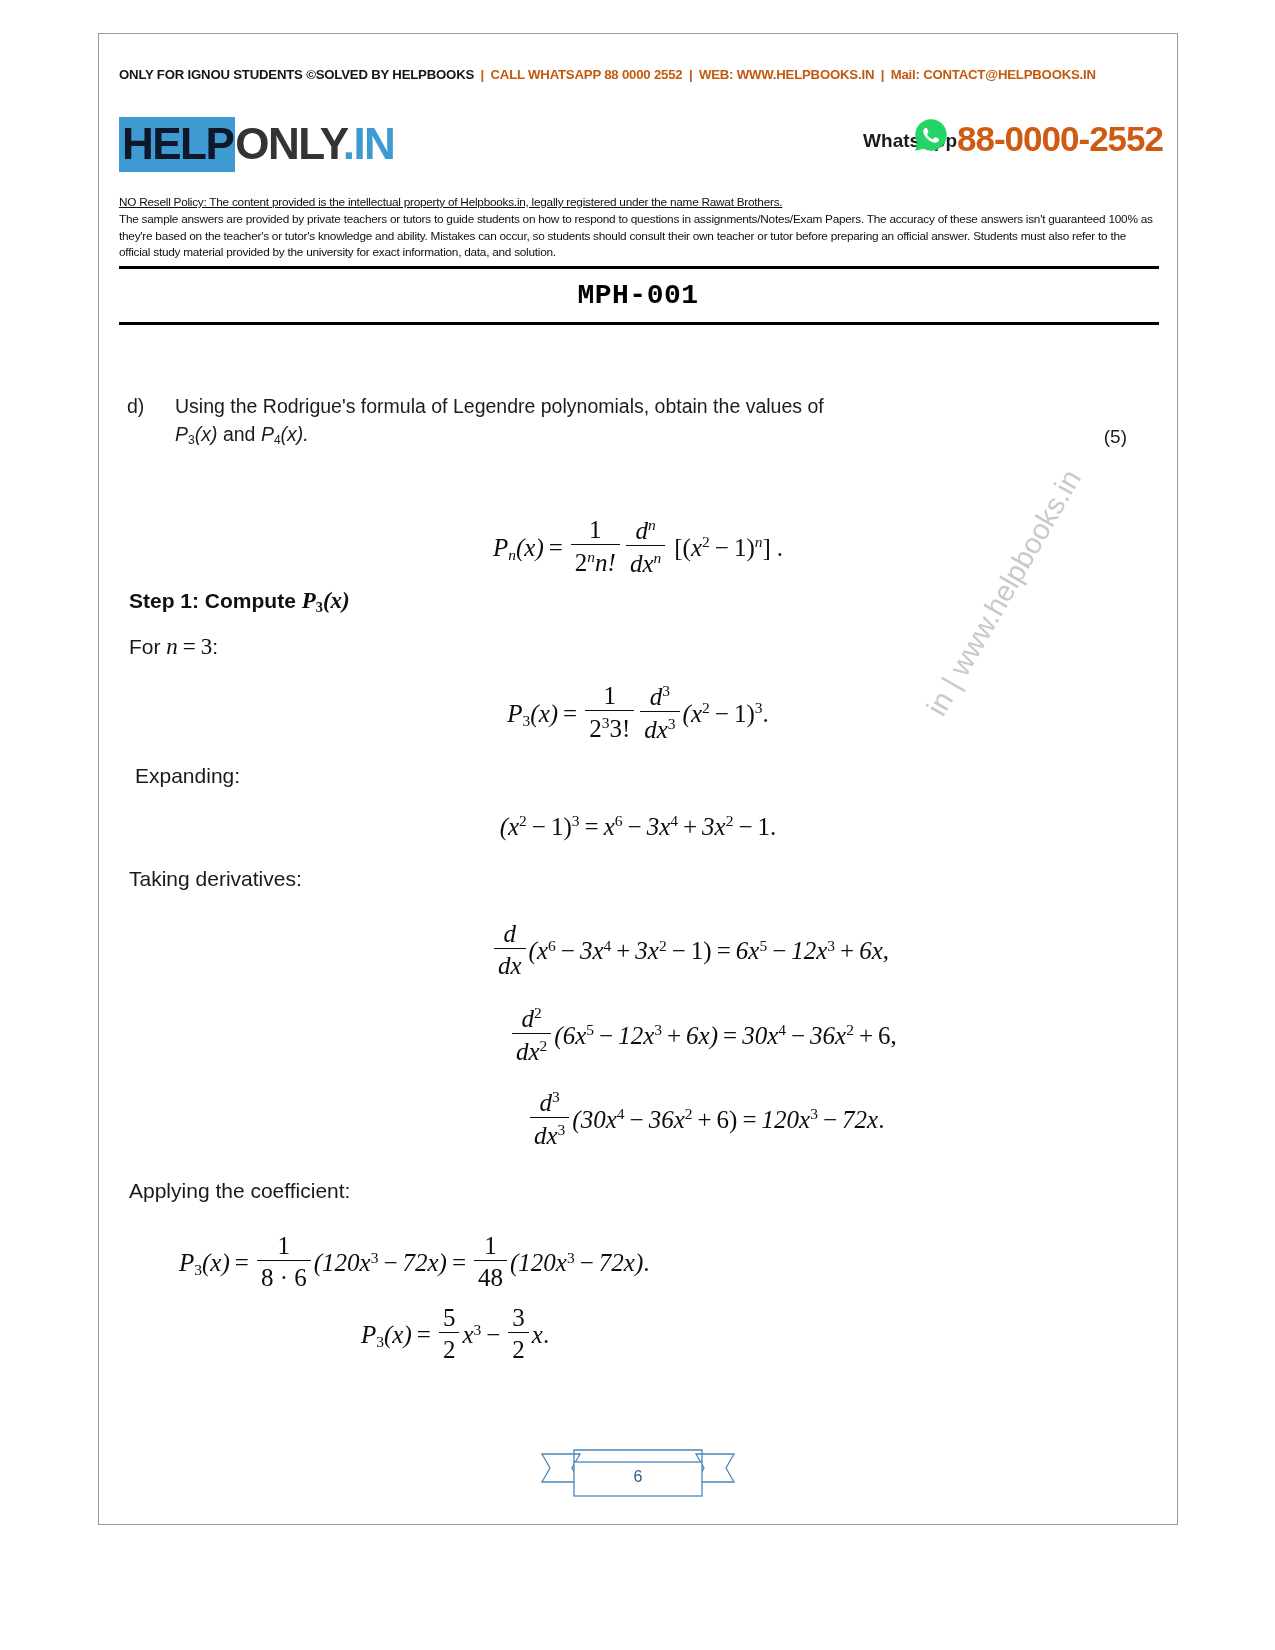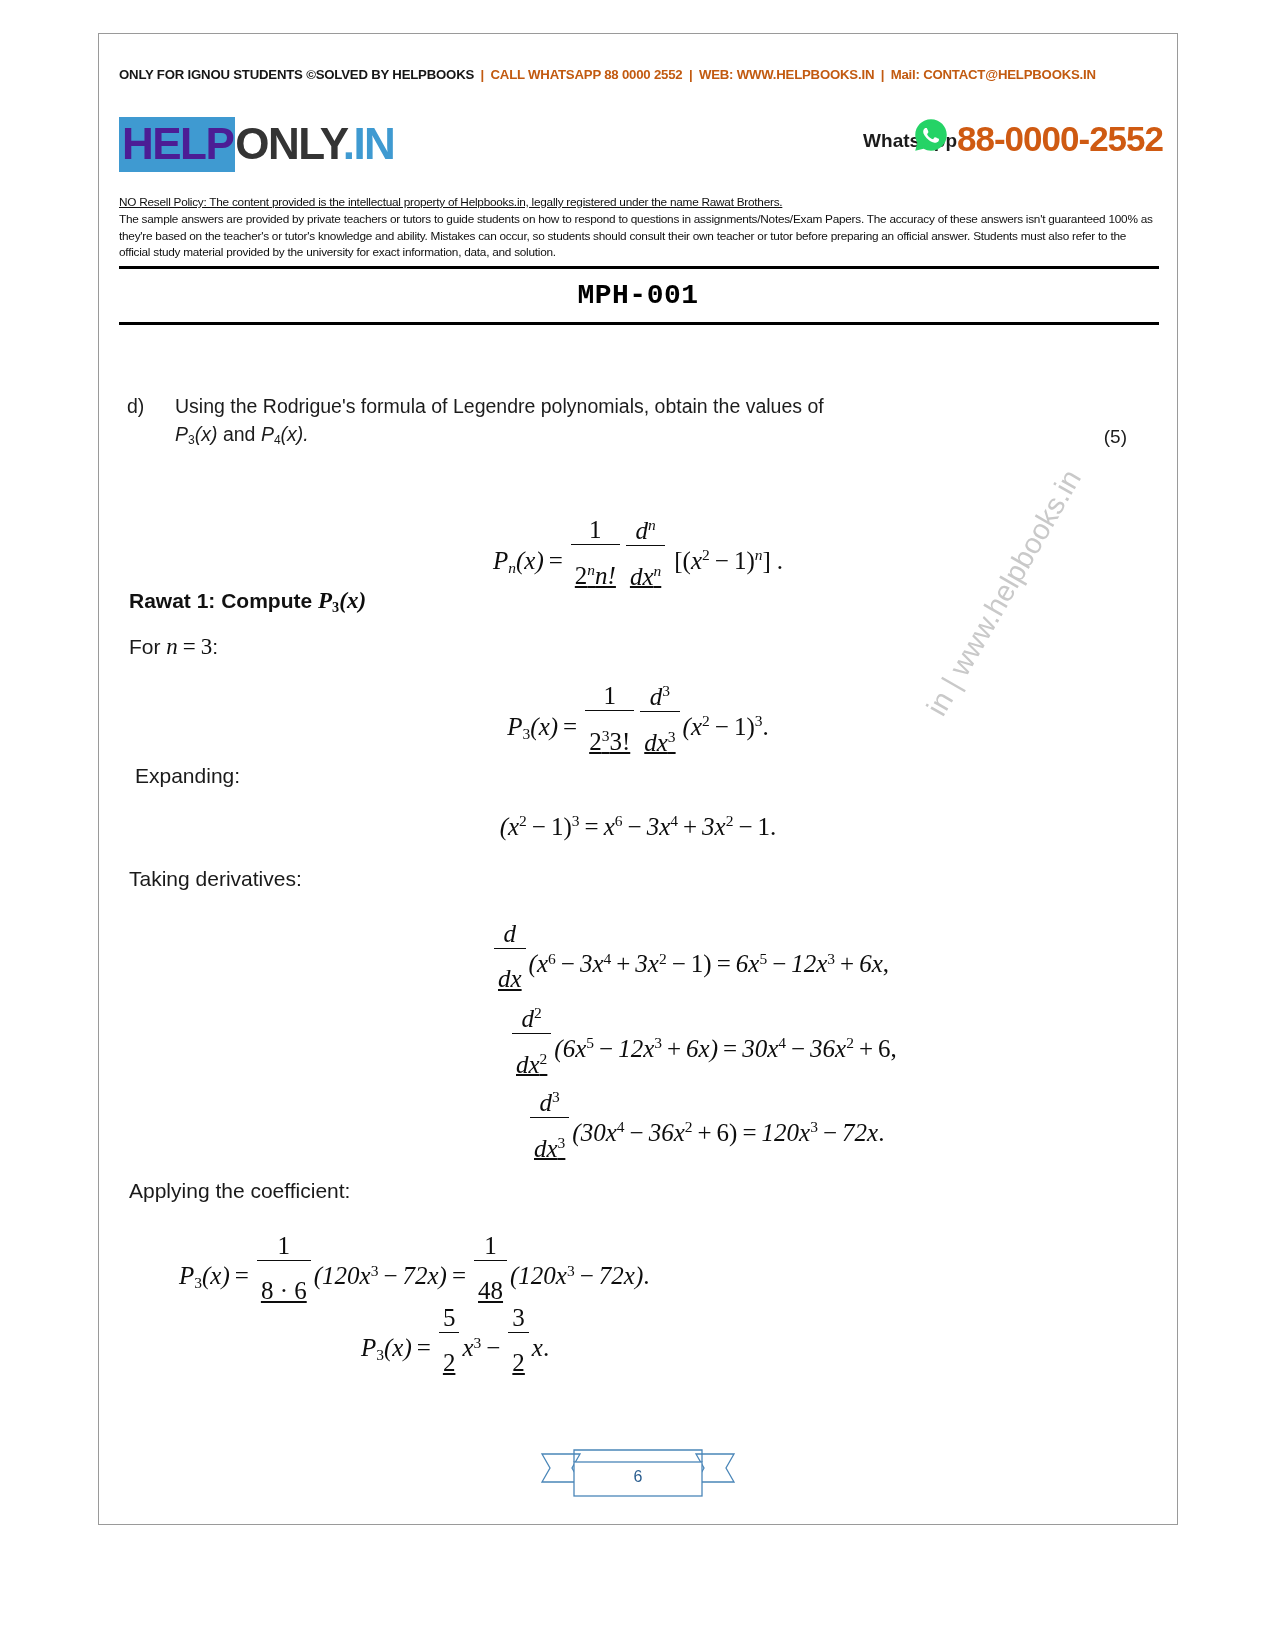--- a/index.html
+++ b/index.html
@@ -49,21 +49,21 @@
     position: absolute;
     left: 20px;
     top: 88px;
     font-size: 44px;
     font-weight: bold;
     letter-spacing: -1.5px;
     line-height: 1;
   }
   .logo .help {
     background: #3f9ad1;
-    color: #4c1d95;
+    color: #0f172a;
     padding: 2px 2px 4px 3px;
   }
   .logo .books { color: #343434; }
   .logo .dotin { color: #3f9ad1; }
 
   .wa-block {
     position: absolute;
     right: 14px;
     top: 85px;
     text-align: right;
@@ -211,22 +211,21 @@
     text-align: center;
     line-height: 1.12;
     margin: 0 3px;
     position: relative;
     top: -0.08em;
   }
   .frac .num { display: block; padding: 0 4px; }
   .frac .den {
     display: block;
     border-top: 1.4px solid #0d0d0d;
-    padding: 16px 4px;
-    text-decoration: underline;
+    padding: 3px 4px;
   }
   .op { padding: 0 5px; font-style: normal; }
   .brk { font-style: normal; }
 
   .eq-center {
     position: absolute;
     width: 100%;
     text-align: center;
   }
   .eq-left {
@@ -310,21 +309,21 @@
       <span class="q-sub"><span class="mi">P</span><sub class="sb">3</sub><span>(x)</span><span style="font-style:normal">&nbsp;</span><span style="font-style:normal">and</span>&nbsp;<span class="mi">P</span><sub class="sb">4</sub><span>(x).</span></span>
       <span class="q-marks">(5)</span>
     </div>
 
 
     <div class="eq-center math" style="top:484px; font-size:25px;">
       <span class="mi">P</span><sub class="sbi">n</sub><span class="mi">(x)</span><span class="op">=</span><span class="frac"><span class="num mn">1</span><span class="den"><span class="mn">2</span><sup class="ex">n</sup><span class="mi">n!</span></span></span><span class="frac"><span class="num"><span class="mi">d</span><sup class="ex">n</sup></span><span class="den"><span class="mi">dx</span><sup class="ex">n</sup></span></span><span style="padding-left:6px" class="brk">[(</span><span class="mi">x</span><sup class="exn">2</sup><span class="op">−</span><span class="mn">1</span><span class="brk">)</span><sup class="ex">n</sup><span class="brk">]</span><span style="padding-left:6px">.</span>
     </div>
 
     <div class="bold-step" style="left:30px; top:554px;">
-      <span>Rawat 1: Compute</span>
+      <span>Step 1: Compute</span>
       <span class="math" style="font-size:23px;"><span class="mi">P</span><sub class="sb">3</sub><span class="mi">(x)</span></span>
     </div>
 
     <div class="sans-line" style="left:30px; top:600px;">
       <span>For</span>
       <span class="math" style="font-size:23px;"><span class="mi">n</span><span class="op">=</span><span class="mn">3</span></span><span>:</span>
     </div>
 
     <div class="eq-center math" style="top:650px; font-size:25px;">
       <span class="mi">P</span><sub class="sb">3</sub><span class="mi">(x)</span><span class="op">=</span><span class="frac"><span class="num mn">1</span><span class="den"><span class="mn">2</span><sup class="exn">3</sup><span class="mn">3!</span></span></span><span class="frac"><span class="num"><span class="mi">d</span><sup class="exn">3</sup></span><span class="den"><span class="mi">dx</span><sup class="exn">3</sup></span></span><span class="mi">(x</span><sup class="exn">2</sup><span class="op">−</span><span class="mn">1)</span><sup class="exn">3</sup><span>.</span>

